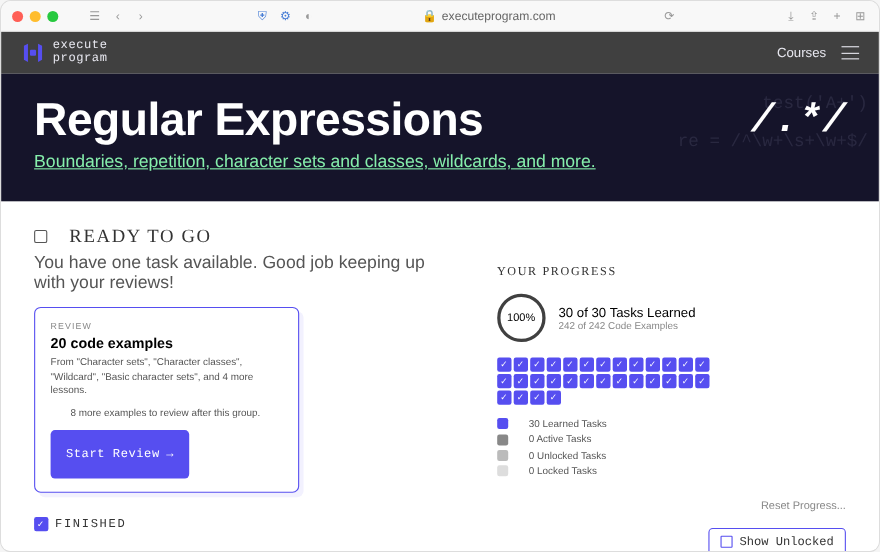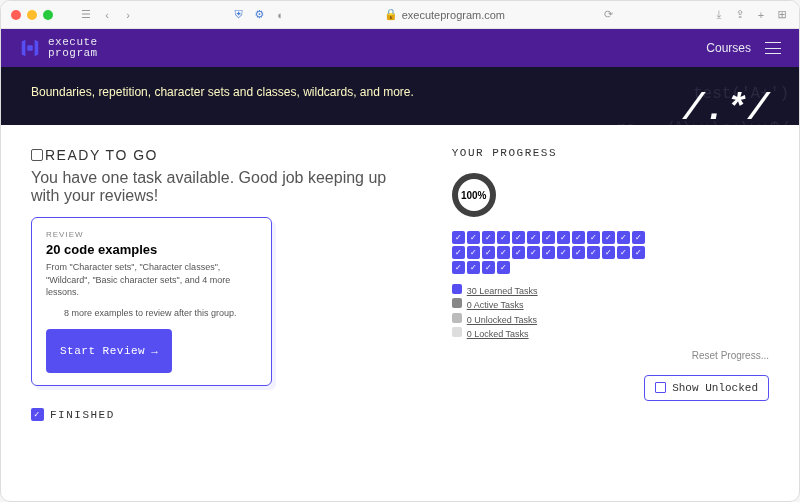--- a/index.html
+++ b/index.html
@@ -9,72 +9,72 @@
 .window { background: #fff; border-radius: 10px; overflow: hidden; height: 502px; border: 1px solid #ddd; }
 .titlebar { height: 28px; background: #f8f8f8; border-bottom: 1px solid #e5e5e5; display: flex; align-items: center; padding: 0 10px; gap: 7px; font-size: 11px; color: #888; }
 .traffic { display: flex; gap: 6px; }
 .tdot { width: 10px; height: 10px; border-radius: 50%; }
 .tred { background: #ff5f56; } .tyel { background: #ffbd2e; } .tgrn { background: #27c93f; }
 .tbspacer { flex: 1; }
 .tbbtn { width: 14px; height: 14px; display: flex; align-items: center; justify-content: center; color: #999; }
 .urlbar { flex: 0 0 auto; font-size: 11px; color: #666; display: flex; align-items: center; gap: 4px; }
 
 
-.app-header { background: #4c1d95; height: 38px; display: flex; align-items: center; padding: 0 18px; color: #e8e8f0; }
+.app-header { background: #404040; height: 38px; display: flex; align-items: center; padding: 0 18px; color: #e8e8f0; }
 .logo { display: flex; align-items: center; gap: 7px; }
 .logo-mark { width: 22px; height: 22px; }
 .logo-text { font-family: "Courier New", monospace; font-size: 11px; line-height: 1.0; letter-spacing: 0.5px; color: #e8e8f0; }
 .app-header .spacer { flex: 1; }
 .nav-link { font-size: 12px; color: #e8e8f0; margin-right: 14px; }
 .menu-icon { width: 16px; height: 12px; display: flex; flex-direction: column; justify-content: space-between; }
 .menu-icon span { height: 1px; background: #e8e8f0; }
 
 
 .hero { background: #15142a; color: #fff; padding: 18px 30px 26px; position: relative; overflow: hidden; }
 .hero-bg { position: absolute; right: 10px; top: 10px; color: rgba(180,180,220,0.13); font-family: "Courier New", monospace; font-size: 16px; white-space: pre; line-height: 2.2; pointer-events: none; }
 .hero-title { font-size: 42px; font-weight: 700; letter-spacing: -0.5px; margin-bottom: 6px; }
-.hero-sub { font-size: 12px; color: #fef9c3; }
+.hero-sub { font-size: 16px; color: #86efac; text-decoration: underline; }
 .hero-symbol { position: absolute; right: 30px; top: 22px; font-family: "Courier New", monospace; font-size: 36px; font-weight: 700; font-style: italic; color: #fff; }
 
 
 .main { background: #fff; display: flex; padding: 22px 30px; gap: 40px; height: calc(502px - 28px - 38px - 106px); overflow: hidden; }
 .col-left { flex: 1.2; }
 .col-right { flex: 1; }
 
-.section-head { display: flex; align-items: center; gap: 2px; font-family: Liberation Sans, sans-serif; font-size: 14px; letter-spacing: 1.5px; text-transform: uppercase; color: #333; margin-bottom: 6px; }
+.section-head { display: flex; align-items: center; gap: 20px; font-family: Liberation Serif, serif; font-size: 17px; letter-spacing: 1.5px; text-transform: uppercase; color: #333; margin-bottom: 6px; }
 .section-icon { width: 12px; height: 12px; border: 1px solid #555; border-radius: 2px; position: relative; }
 .section-sub { font-size: 16px; color: #555; margin-bottom: 12px; }
 
 .review-card { border: 1.5px solid #564ef0; border-radius: 6px; padding: 12px 14px; width: 241px; box-shadow: 4px 4px 0 rgba(86,78,240,0.08); }
 .review-tag { font-size: 8px; letter-spacing: 1px; color: #888; margin-bottom: 3px; }
 .review-title { font-size: 13px; font-weight: 700; margin-bottom: 4px; }
 .review-desc { font-size: 9px; color: #555; line-height: 1.4; margin-bottom: 8px; }
 .review-note { font-size: 9px; color: #555; line-height: 1.4; margin-bottom: 10px; margin-left: 18px; }
 .start-btn { background: #564ef0; color: #fff; border: none; padding: 16px 14px; font-family: "Courier New", monospace; font-size: 11px; letter-spacing: 0.5px; border-radius: 4px; display: inline-flex; align-items: center; gap: 6px; cursor: pointer; }
 .arrow { font-size: 11px; }
 
 .finished-head { display: flex; align-items: center; gap: 6px; font-family: "Courier New", monospace; font-size: 11px; letter-spacing: 1.5px; color: #333; margin-top: 22px; }
 .check-icon { width: 13px; height: 13px; background: #564ef0; border-radius: 2px; display: flex; align-items: center; justify-content: center; color: #fff; font-size: 9px; }
 
 
-.progress-head { font-family: Liberation Mono, monospace; font-size: 11px; letter-spacing: 1.5px; color: #333; margin-bottom: 14px; }
+.progress-head { font-family: Liberation Serif, serif; font-size: 11px; letter-spacing: 1.5px; color: #333; margin-bottom: 14px; margin-top: 36px; }
 .progress-row { display: flex; align-items: center; gap: 12px; margin-bottom: 14px; }
-.ring { width: 44px; height: 44px; border: 6px solid #404040; border-radius: 50%; display: flex; align-items: center; justify-content: center; font-size: 10px; font-weight: 700; }
+.ring { width: 44px; height: 44px; border: 3px solid #404040; border-radius: 50%; display: flex; align-items: center; justify-content: center; font-size: 10px; font-weight: 400; }
 .progress-text .line1 { font-size: 12px; font-weight: 500; }
 .progress-text .line2 { font-size: 9px; color: #888; }
 
 .grid { display: flex; flex-wrap: wrap; gap: 2px; margin-bottom: 10px; max-width: 200px; }
 .gcell { width: 13px; height: 13px; background: #564ef0; border-radius: 2px; display: flex; align-items: center; justify-content: center; color: #fff; font-size: 8px; }
 
 .legend { font-size: 9px; color: #555; line-height: 1.6; }
-.legend-item { display: flex; gap: 5px; text-decoration: underline; }
+.legend-item { display: flex; align-items: center; gap: 19px; }
 .lbox { width: 10px; height: 10px; border-radius: 2px; }
 .lblue { background: #564ef0; } .lgrey1 { background: #888; } .lgrey2 { background: #bbb; } .lgrey3 { background: #ddd; }
 
-.reset-link { font-size: 10px; color: #888; text-align: right; margin-top: 8px; }
+.reset-link { font-size: 10px; color: #888; text-align: right; margin-top: 19px; }
 .show-ref { margin-top: 14px; float: right; border: 1px solid #564ef0; background: #fff; color: #333; padding: 6px 10px; font-family: "Courier New", monospace; font-size: 11px; border-radius: 4px; display: inline-flex; align-items: center; gap: 6px; cursor: pointer; }
 .ref-icon { width: 11px; height: 11px; border: 1px solid #564ef0; border-radius: 1px; position: relative; }
 </style>
 </head>
 <body>
 
 <div class="window">
 
   <div class="titlebar">
     <div class="traffic">
@@ -120,20 +120,21 @@
     <div class="menu-icon">
         <span></span>
         <span></span>
         <span></span>
       </div>
   </div>
 
   <div class="hero">
     <div class="hero-bg">         test('A+')
  re = /^\w+\s+\w+$/</div>
+    <div class="hero-title">Regular Expressions</div>
     <div class="hero-sub">Boundaries, repetition, character sets and classes, wildcards, and more.</div>
     <div class="hero-symbol">/.*/</div>
   </div>
 
   <div class="main">
     <div class="col-left">
       <div class="section-head">
         <div class="section-icon"></div>
         <span>READY TO GO</span>
       </div>
@@ -153,20 +154,24 @@
       <div class="finished-head">
         <div class="check-icon">✓</div>
         <span>FINISHED</span>
       </div>
     </div>
 
     <div class="col-right">
       <div class="progress-head">YOUR PROGRESS</div>
       <div class="progress-row">
         <div class="ring">100%</div>
+        <div class="progress-text">
+          <div class="line1">30 of 30 Tasks Learned</div>
+          <div class="line2">242 of 242 Code Examples</div>
+        </div>
       </div>
 
       <div class="grid" id="task-grid">
           <div class="gcell">✓</div>
           <div class="gcell">✓</div>
           <div class="gcell">✓</div>
           <div class="gcell">✓</div>
           <div class="gcell">✓</div>
           <div class="gcell">✓</div>
           <div class="gcell">✓</div>

